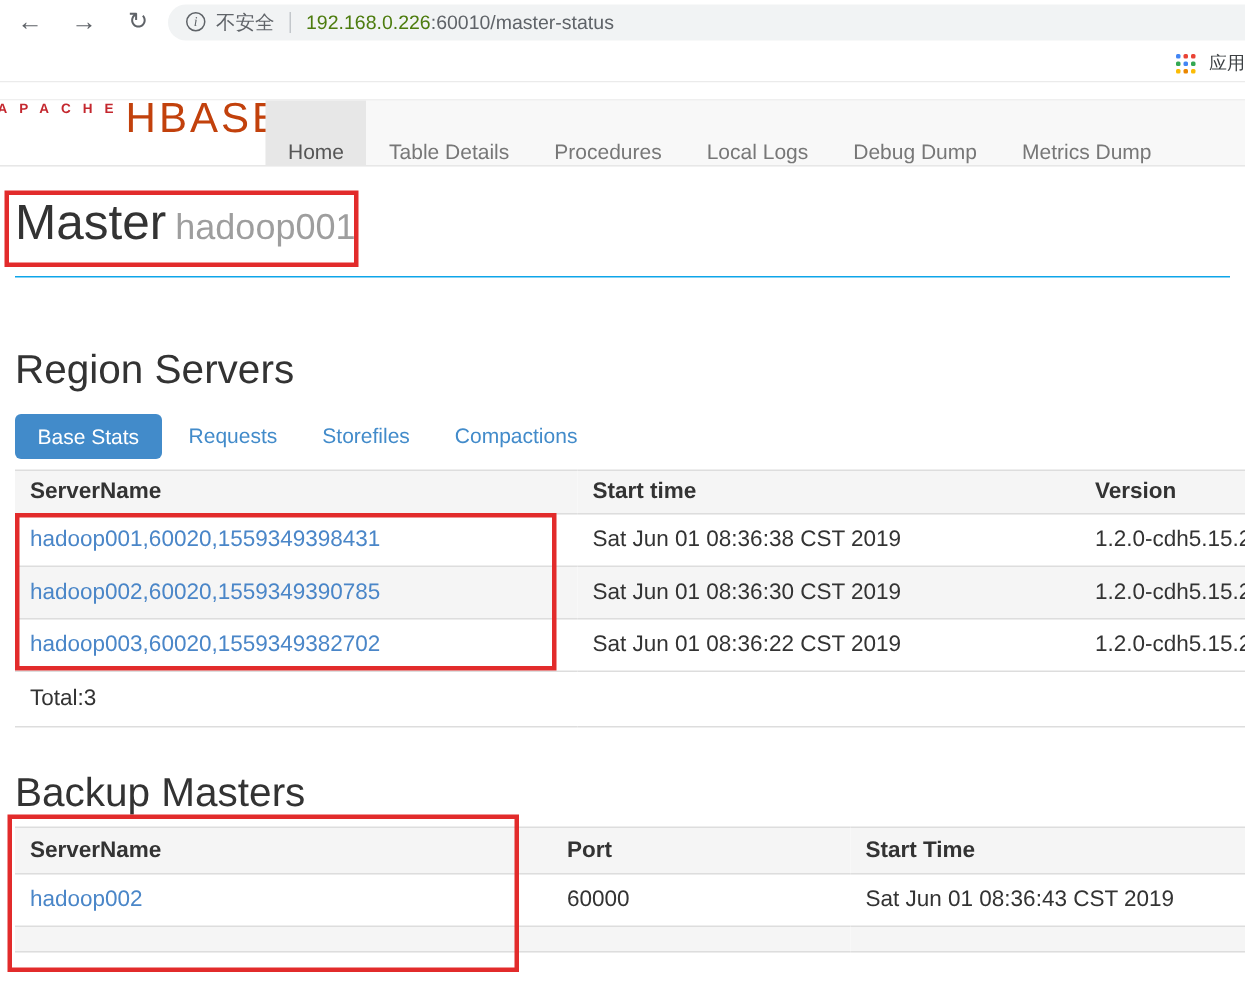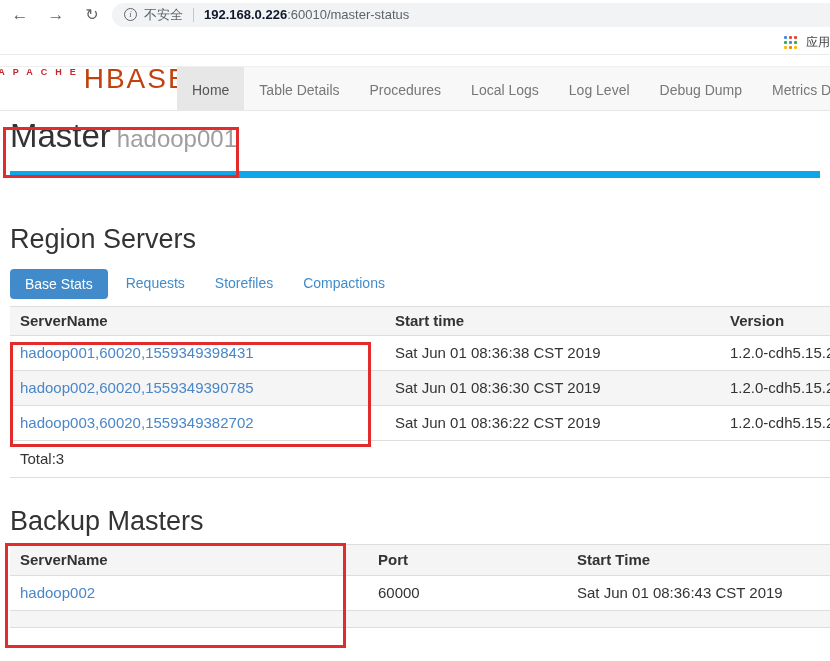--- a/index.html
+++ b/index.html
@@ -14,46 +14,46 @@
              text-align:center; margin-right:12px; cursor:pointer; }
   .nav-btn.reload { margin-right:8px; font-size:16px; }
   .omnibox { flex:1; height:24px; background:#f1f3f4; border-radius:13px 0 0 13px;
              display:flex; align-items:center; padding-left:12px; overflow:hidden; }
   .info-circle { flex:none; width:13px; height:13px; border:1px solid #5f6368; border-radius:50%;
                  font-size:9px; line-height:11px; text-align:center; color:#5f6368;
                  font-family:"Liberation Serif", serif; font-style:italic; }
   .notsecure { color:#5f6368; font-size:13px; margin-left:7px; white-space:nowrap; }
   .omni-divider { width:1px; height:14px; background:#c3c7cb; margin:0 10px; }
   .url { font-size:13px; white-space:nowrap; }
-  .url .host { color:#0f172a;font-weight:bold; }
+  .url .host { color:#4d7c0f; }
   .url .path { color:#5f6368; }
 
   .bookmarks { height:26px; display:flex; align-items:center; padding-left:13px;justify-content:flex-end; }
   .apps-grid { display:grid; grid-template-columns:repeat(3,3px); grid-template-rows:repeat(3,3px);
                gap:2px; margin-right:9px; cursor:pointer; }
   .apps-grid i { width:3px; height:3px; border-radius:1px; display:block; }
   .d-b { background:#4285f4; } .d-r { background:#ea4335; }
   .d-g { background:#34a853; } .d-y { background:#fbbc05; } .d-o { background:#ea8600; }
   .apps-label { font-size:12px; color:#3c4043; cursor:pointer; }
 
   .chrome-gap { height:11px; background:#fff; }
 
   
   .navbar { height:45px; background:#f8f8f8; border-top:1px solid #efefef;
             border-bottom:1px solid #e7e7e7; display:flex; align-items:stretch; white-space:nowrap; }
   .brand { flex:none; width:177px; background:#fff; display:flex; flex-direction:row;
            justify-content:center; padding-left:10px; cursor:pointer; }
   .brand-top { color:#c4272e; font-size:9px; font-weight:bold; letter-spacing:8px; line-height:10px; }
   .brand-main { color:#c2410c; font-size:28px; font-weight:normal; letter-spacing:2px; line-height:24px; }
-  .nav-item { flex:none; line-height:44px; padding:1px 15px; color:#777; font-size:14px; cursor:pointer; }
+  .nav-item { flex:none; line-height:44px; padding:12px 15px; color:#777; font-size:14px; cursor:pointer; }
   .nav-item.active { background:#e7e7e7; color:#555; }
 
   
   .content { padding-left:10px; }
-  .page-header { margin-top:2px; padding-bottom:9px; border-bottom:7px solid #0ea5e9; margin-right:10px; }
+  .page-header { margin-top:14px; padding-bottom:9px; border-bottom:1px solid #0ea5e9; margin-right:10px; }
   h1 { font-size:33px; font-weight:normal; color:#333; line-height:46px; }
   h1 small { font-size:24px; color:#9e9e9e; font-weight:normal; margin-left:6px; }
   h2 { font-size:27px; font-weight:normal; color:#333; line-height:30px; margin-top:46px; }
   h2.backup { margin-top:28px; }
 
   .tabs { margin-top:15px; display:flex; }
   .tab { font-size:14px; color:#428bca; padding:6px 15px; cursor:pointer; }
   .tab.active { background:#428bca; color:#fff; border-radius:4px; padding:7px 15px; margin-right:3px; }
 
   table.tbl { border-collapse:collapse; table-layout:fixed; margin-top:7px; }
@@ -111,21 +111,20 @@
 
   <div class="navbar">
     <div class="brand">
       <div class="brand-top">APACHE</div>
       <div class="brand-main">HBASE</div>
     </div>
     <div class="nav-item active">Home</div>
     <div class="nav-item">Table Details</div>
     <div class="nav-item">Procedures</div>
     <div class="nav-item">Local Logs</div>
-    <div class="nav-item">Log Level</div>
     <div class="nav-item">Debug Dump</div>
     <div class="nav-item">Metrics Dump</div>
 
   </div>
 
   <div class="content">
 
     <div class="page-header">
       <h1><span>Master</span><small>hadoop001</small></h1>
     </div>

